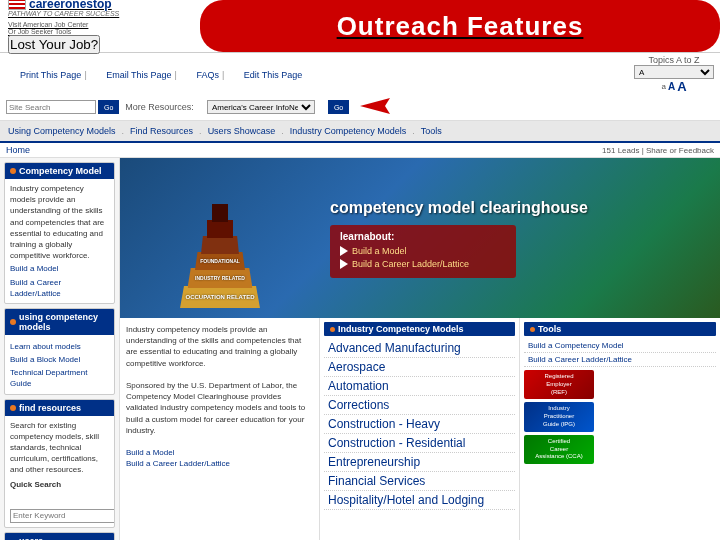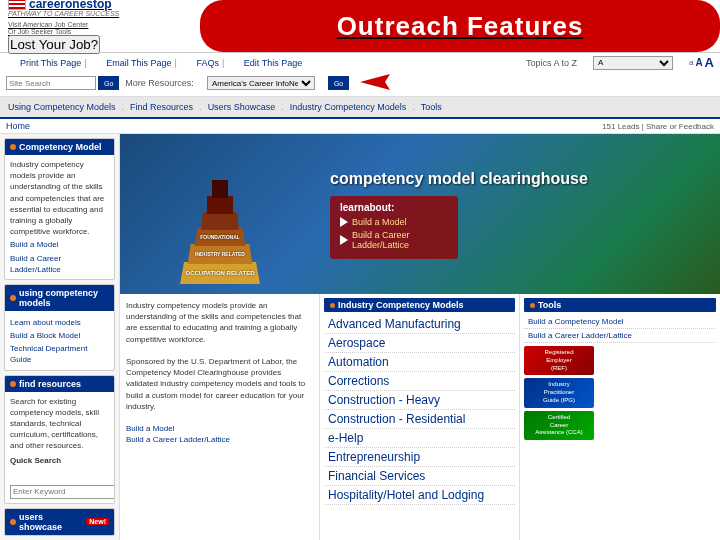--- a/index.html
+++ b/index.html
@@ -268,21 +268,21 @@
       font-size: 16px;
       font-weight: bold;
       color: #fff;
       text-shadow: 1px 1px 2px rgba(0,0,0,0.7);
       margin-bottom: 8px;
     }
     .learn-about {
       background: rgba(150,0,0,0.8);
       padding: 6px 10px;
       border-radius: 3px;
-      width: 128px;
+      width: 186px;
     }
     .learn-about-title {
       color: #fff;
       font-size: 10px;
       font-weight: bold;
       margin-bottom: 4px;
     }
     .learn-item {
       display: flex;
       align-items: center;
@@ -426,21 +426,21 @@
 </div>
 
 <div id="top-nav">
   <div id="top-nav-row1">
     <div class="links">
       <a href="#">Print This Page</a><span>|</span>
       <a href="#">Email This Page</a><span>|</span>
       <a href="#">FAQs</a><span>|</span>
       <a href="#">Edit This Page</a>
     </div>
-    <div style="display:flex;align-items:center;gap:16px;">
+    <div style="display:flex;align-items:center;gap:0;flex-direction:column;">
       <span>Topics A to Z</span>
       <select style="font-size:8px;height:14px;width:80px;border:1px solid #999;">
         <option>A</option>
       </select>
       <div class="font-size-controls">
         <span>a</span>
         <span style="font-size:10px;font-weight:bold;color:#003087;">A</span>
         <span class="A-large">A</span>
       </div>
     </div>
@@ -579,21 +579,20 @@
           <span class="dot"></span>
           <span>Industry Competency Models</span>
         </div>
         <ul class="industry-list">
           <li>Advanced Manufacturing</li>
           <li>Aerospace</li>
           <li>Automation</li>
           <li>Corrections</li>
           <li>Construction - Heavy</li>
           <li>Construction - Residential</li>
-          <li>e-Help</li>
           <li>Entrepreneurship</li>
           <li>Financial Services</li>
           <li>Hospitality/Hotel and Lodging</li>
         </ul>
       </div>
 
       <div id="tools-area">
         <div class="section-title-blue">
           <span class="dot"></span>
           <span>Tools</span>

